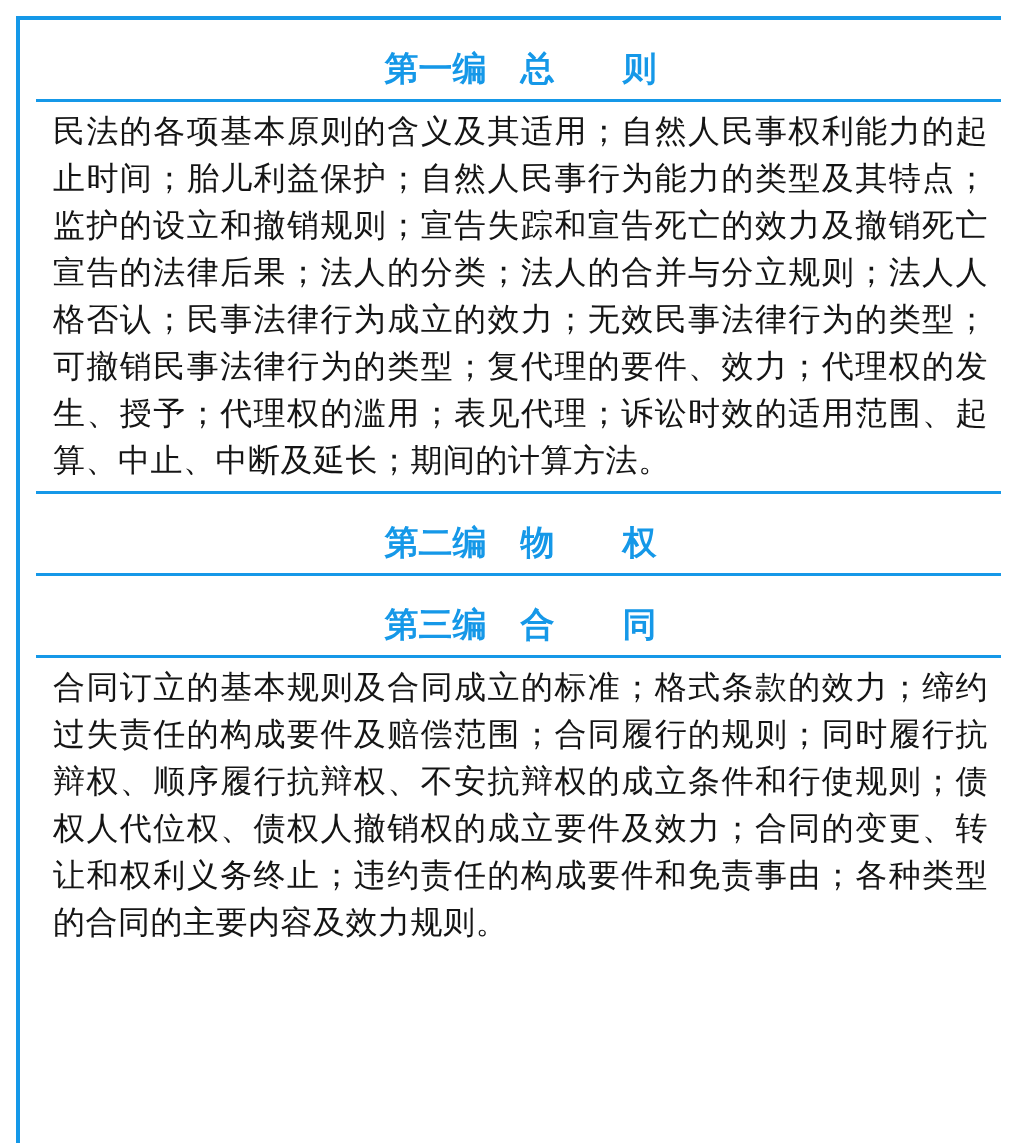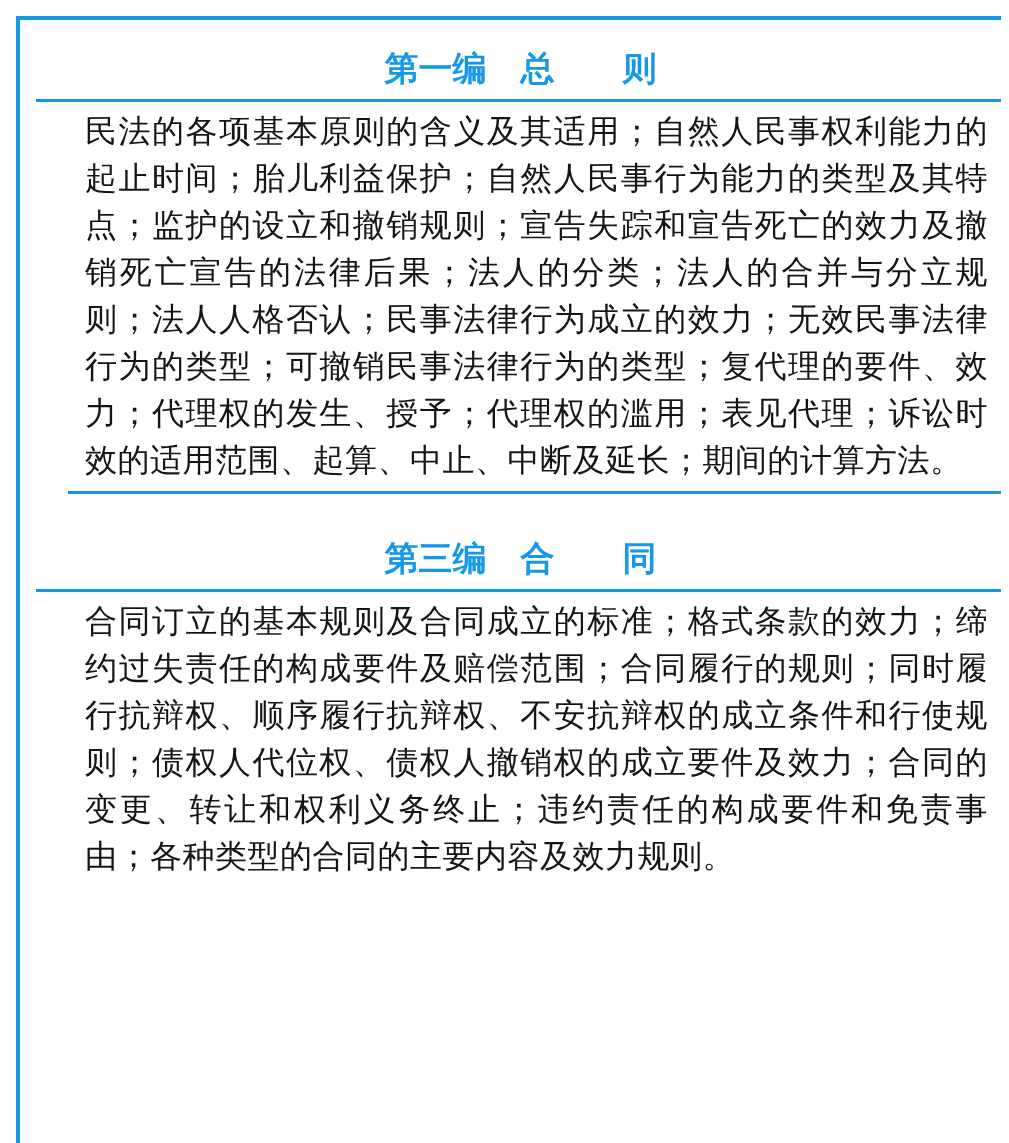--- a/index.html
+++ b/index.html
@@ -37,35 +37,35 @@
   }
   .part-body {
     font-size: 32px;
     line-height: 47px;
     color: var(--ink);
     text-align: justify;
     text-align-last: left;
     letter-spacing: 0.5px;
     padding: 6px 17px 7px 17px;
     border-bottom: 3px solid var(--accent);
-    margin-left: 32px;
   }
   .part:last-child .part-body { border-bottom: none; flex: 1; }
 </style>
 </head>
 <body>
 
 <div class="book">
 
   <section class="part">
     <div class="part-heading">第一编　总　　则</div>
     <div class="part-body">民法的各项基本原则的含义及其适用；自然人民事权利能力的起止时间；胎儿利益保护；自然人民事行为能力的类型及其特点；监护的设立和撤销规则；宣告失踪和宣告死亡的效力及撤销死亡宣告的法律后果；法人的分类；法人的合并与分立规则；法人人格否认；民事法律行为成立的效力；无效民事法律行为的类型；可撤销民事法律行为的类型；复代理的要件、效力；代理权的发生、授予；代理权的滥用；表见代理；诉讼时效的适用范围、起算、中止、中断及延长；期间的计算方法。</div>
   </section>
 
   <section class="part">
+    <div class="part-heading">第二编　物　　权</div>
   </section>
 
   <section class="part">
     <div class="part-heading">第三编　合　　同</div>
     <div class="part-body">合同订立的基本规则及合同成立的标准；格式条款的效力；缔约过失责任的构成要件及赔偿范围；合同履行的规则；同时履行抗辩权、顺序履行抗辩权、不安抗辩权的成立条件和行使规则；债权人代位权、债权人撤销权的成立要件及效力；合同的变更、转让和权利义务终止；违约责任的构成要件和免责事由；各种类型的合同的主要内容及效力规则。</div>
   </section>
 
 </div>
 
 </body></html>

